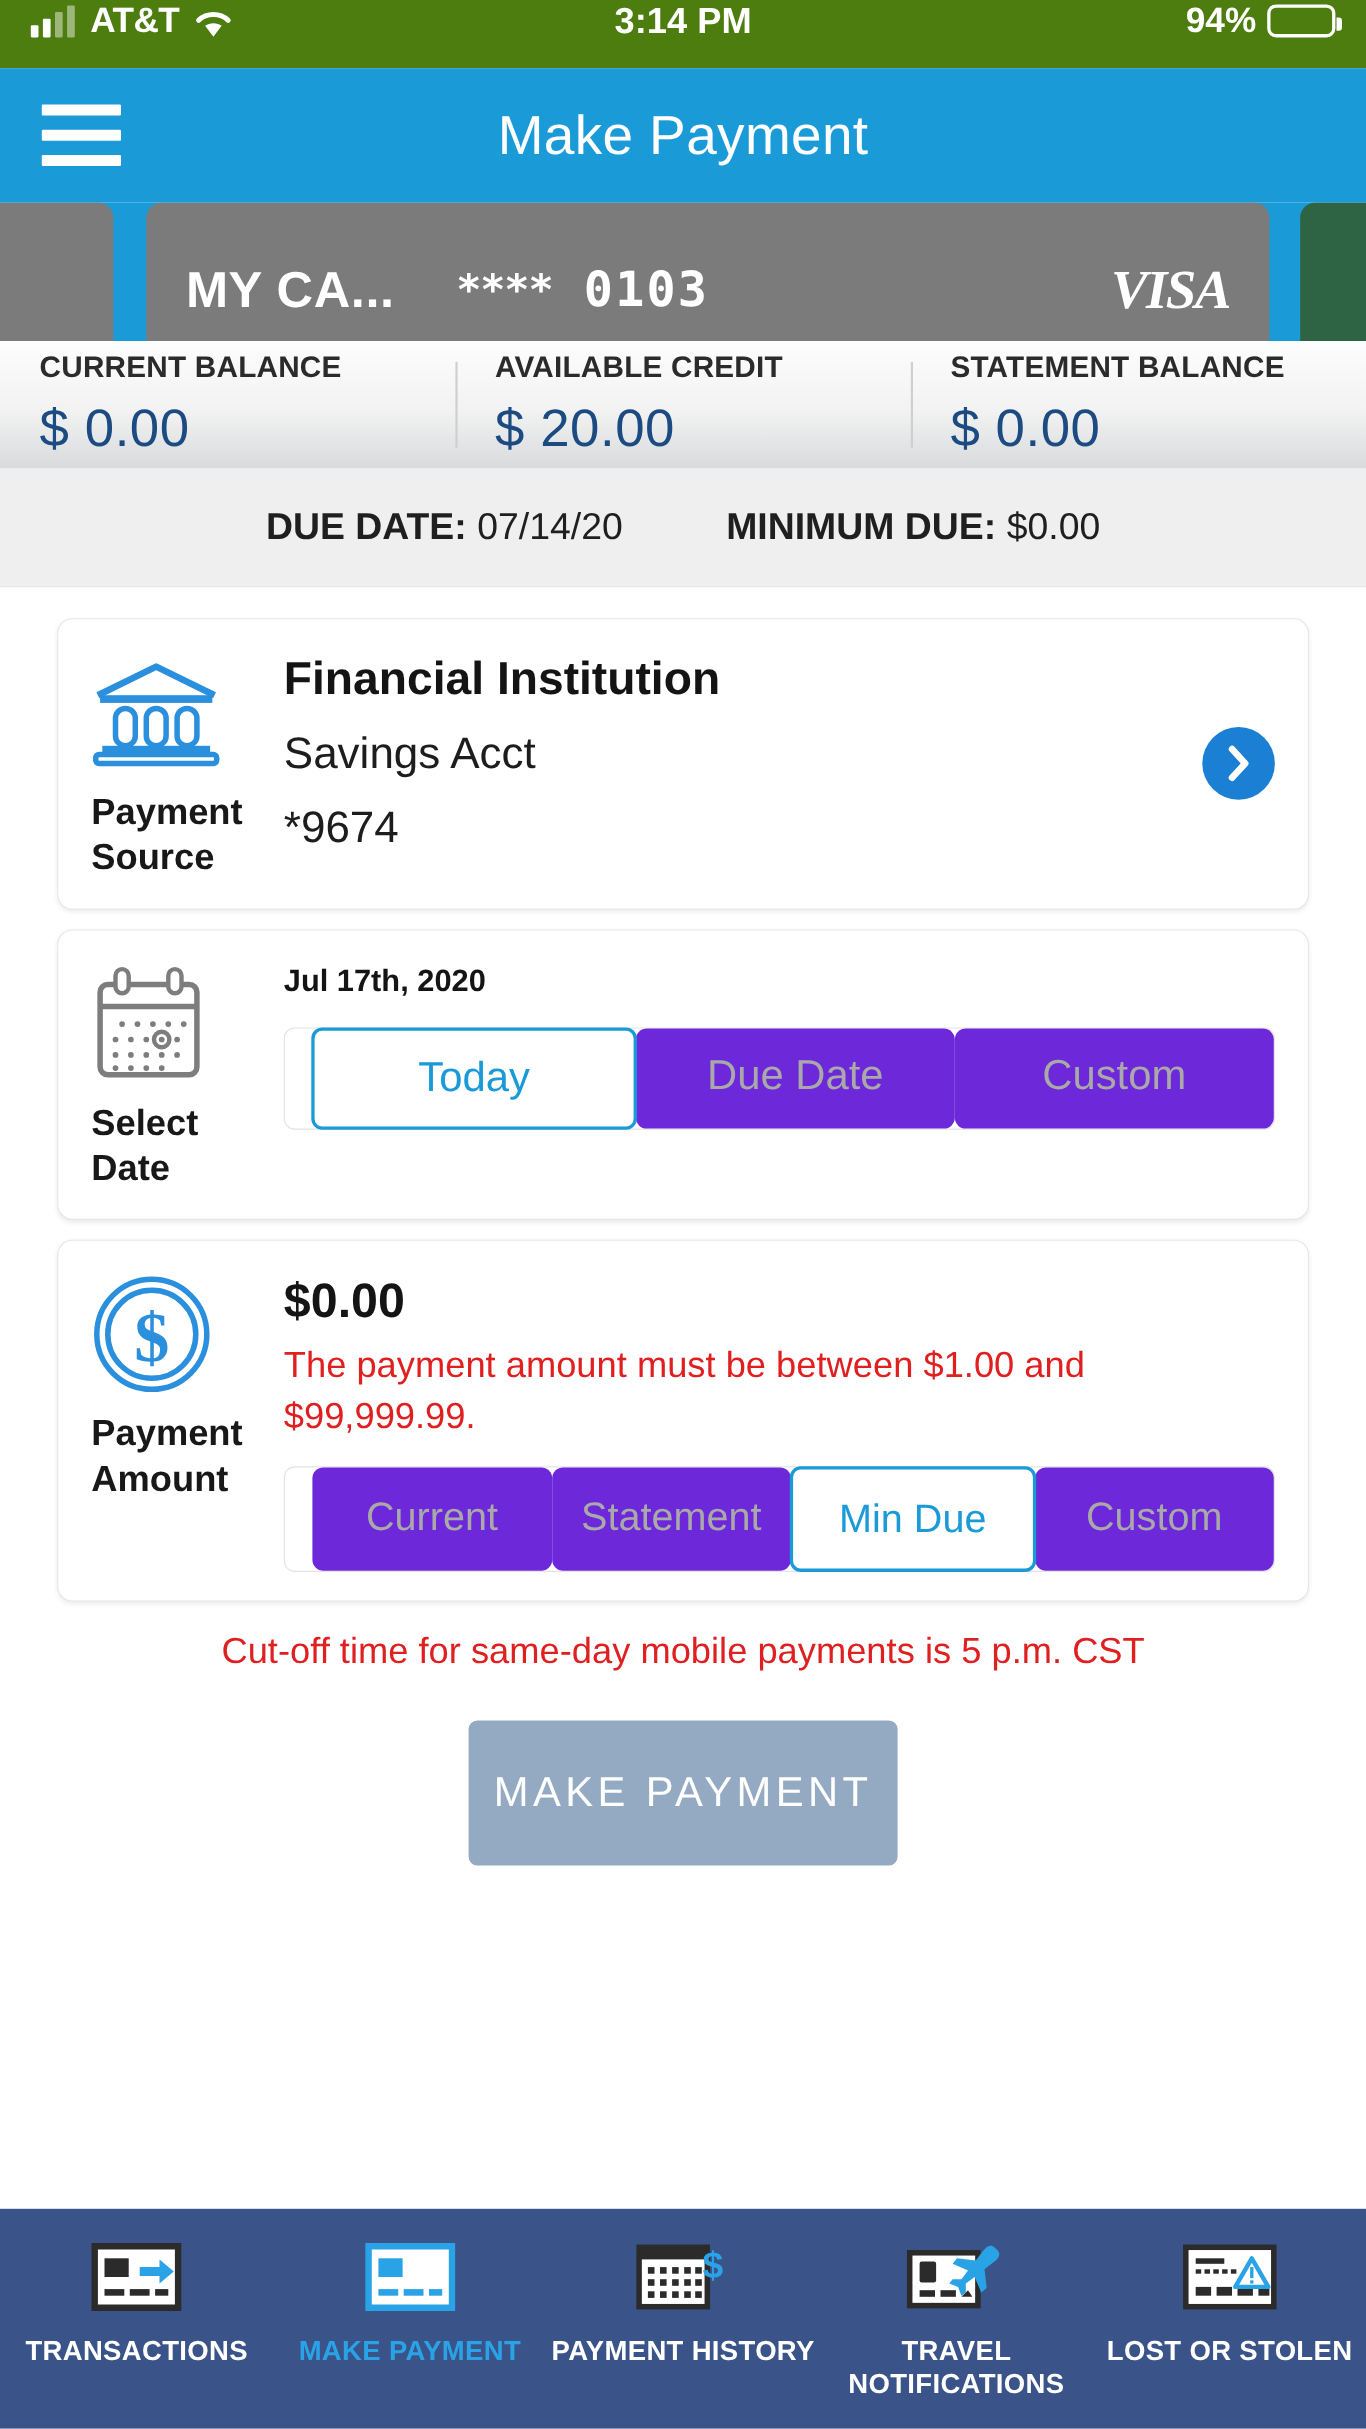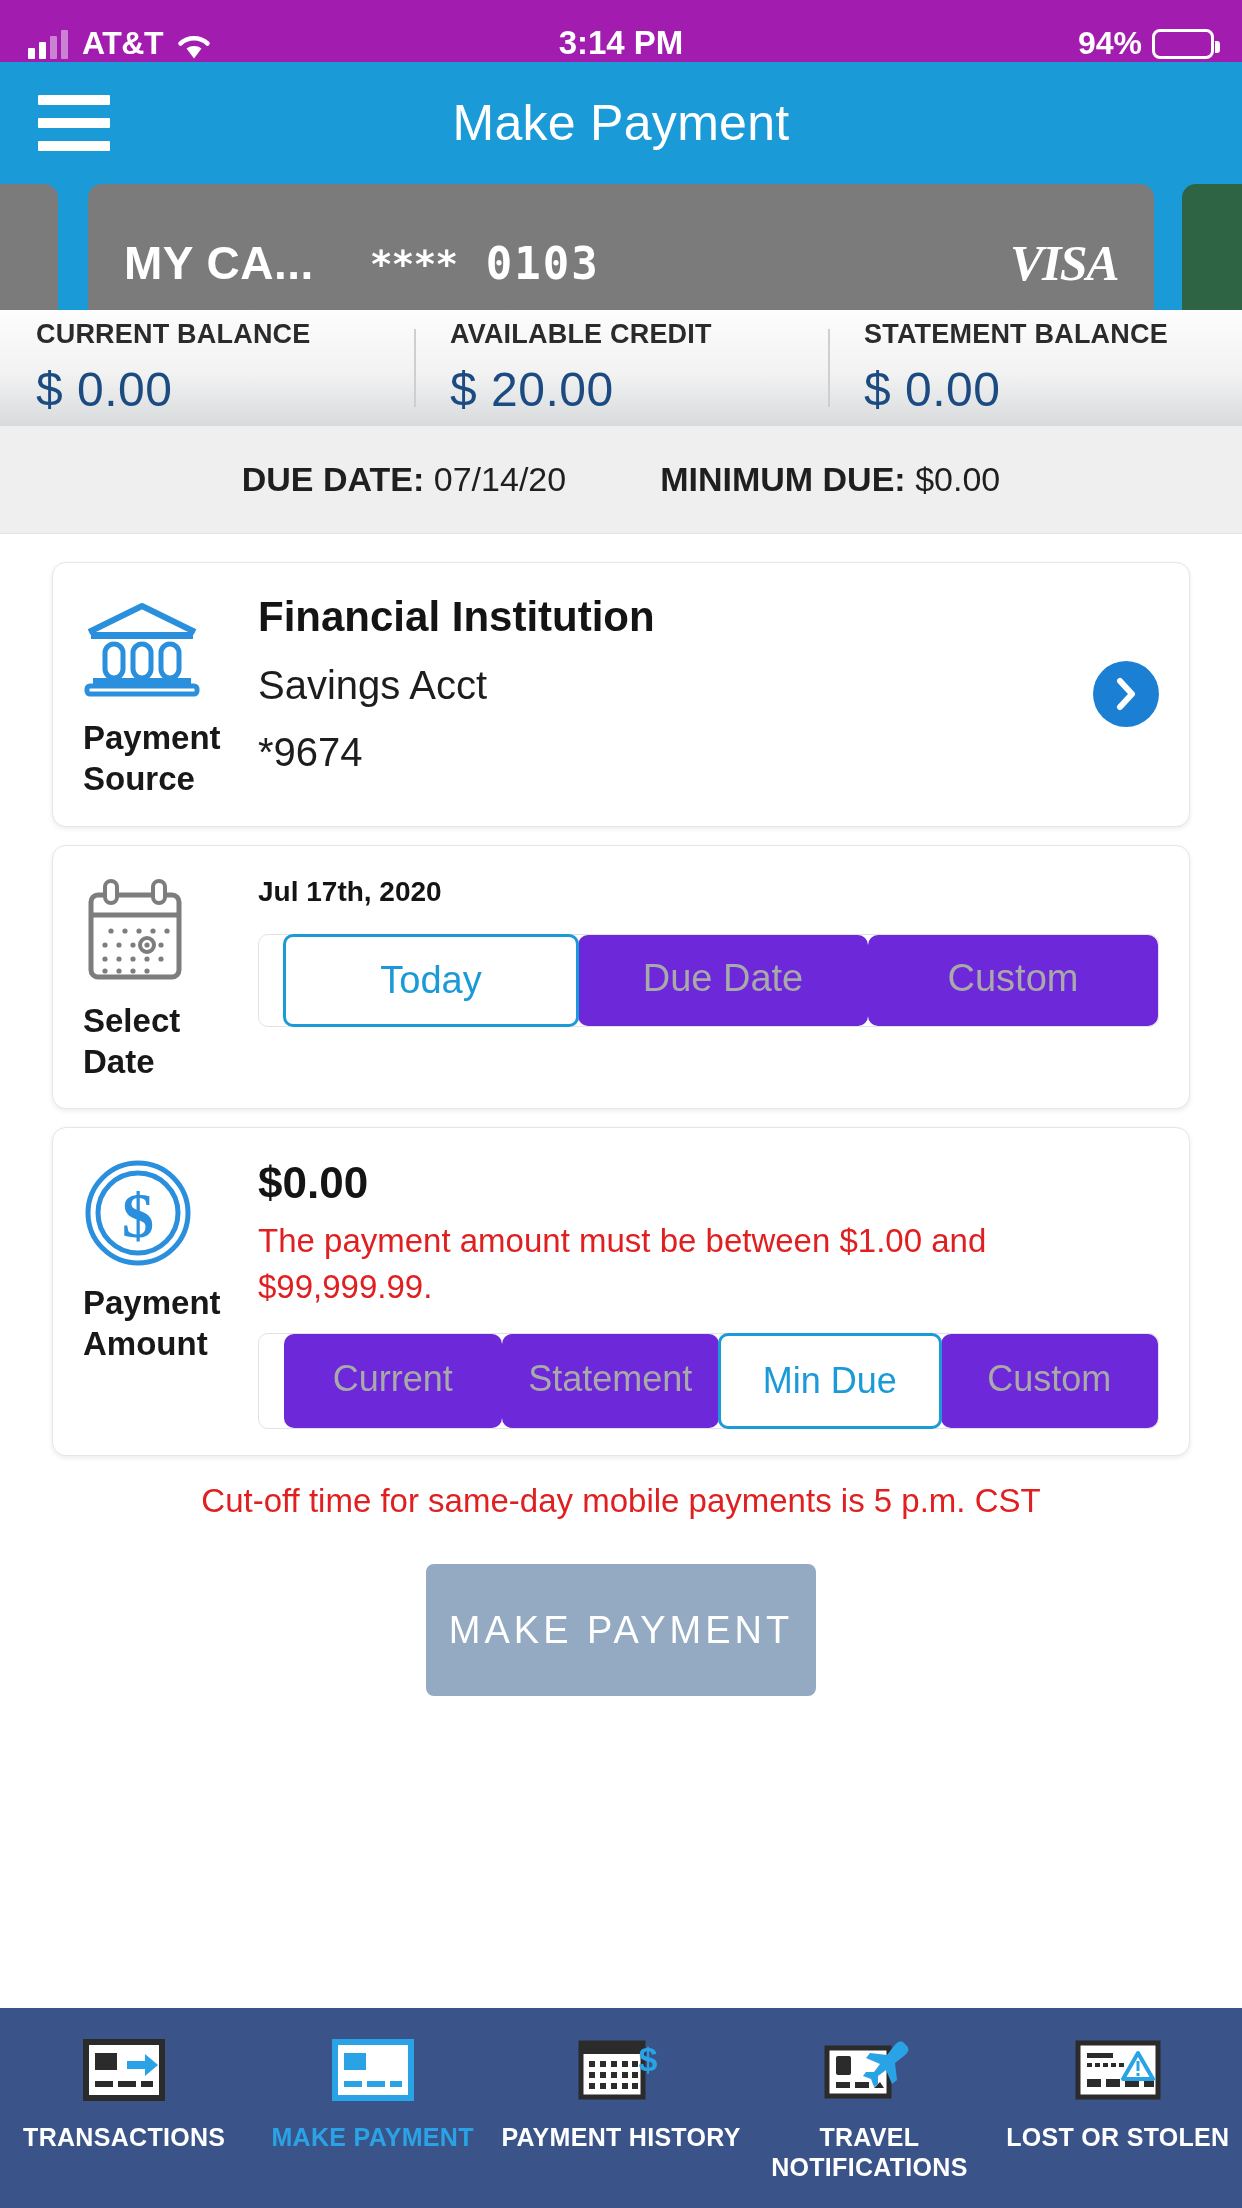--- a/index.html
+++ b/index.html
@@ -6,22 +6,22 @@
   html,body { width:1242px; height:2208px; }
   body {
     font-family:"Liberation Sans", sans-serif;
     background:#ffffff;
     overflow:hidden;
     position:relative;
   }
 
   
   .statusbar{
-    height:62px; background:#a21caf; color:#fff;
-    display:flex; align-items:flex-end; padding:0 28px;
+    height:62px; background:#4d7c0f; color:#fff;
+    display:flex; align-items:flex-start; padding:0 28px;
     font-size:32px; font-weight:600; position:relative;gap:41px;
   }
   .sb-left{display:flex;align-items:center;gap:14px;}
   .signal{display:flex;align-items:flex-end;gap:4px;height:30px;}
   .signal i{width:7px;background:#fff;display:block;border-radius:1px;}
   .signal i:nth-child(1){height:11px;}
   .signal i:nth-child(2){height:17px;}
   .signal i:nth-child(3){height:23px;opacity:.45;}
   .signal i:nth-child(4){height:29px;opacity:.45;}
   .carrier{font-size:32px;letter-spacing:-.5px;}
@@ -55,21 +55,21 @@
   .nav-title{
     width:100%;text-align:center;color:#fff;font-size:50px;font-weight:400;
     letter-spacing:.3px;
   }
 
   
   .carousel{
     background:#1b9ad8;height:126px;position:relative;overflow:hidden;
   }
   .ccard{
-    position:absolute;top:0;height:158px;border-radius:14px 14px 0 0;
+    position:absolute;top:0;height:158px;border-radius:14px 14px 0 0;margin-left:45px;
   }
   .ccard.peek-left{left:-62px;width:120px;background:#7b7b7b;}
   .ccard.peek-right{right:-62px;width:122px;background:#2e6443;}
   .ccard.main{
     left:88px;right:88px;background:#7b7b7b;
     display:flex;align-items:center;padding:0 36px;
   }
   .card-name{
     color:#fff;font-size:46px;font-weight:700;letter-spacing:.5px;
     white-space:nowrap;

